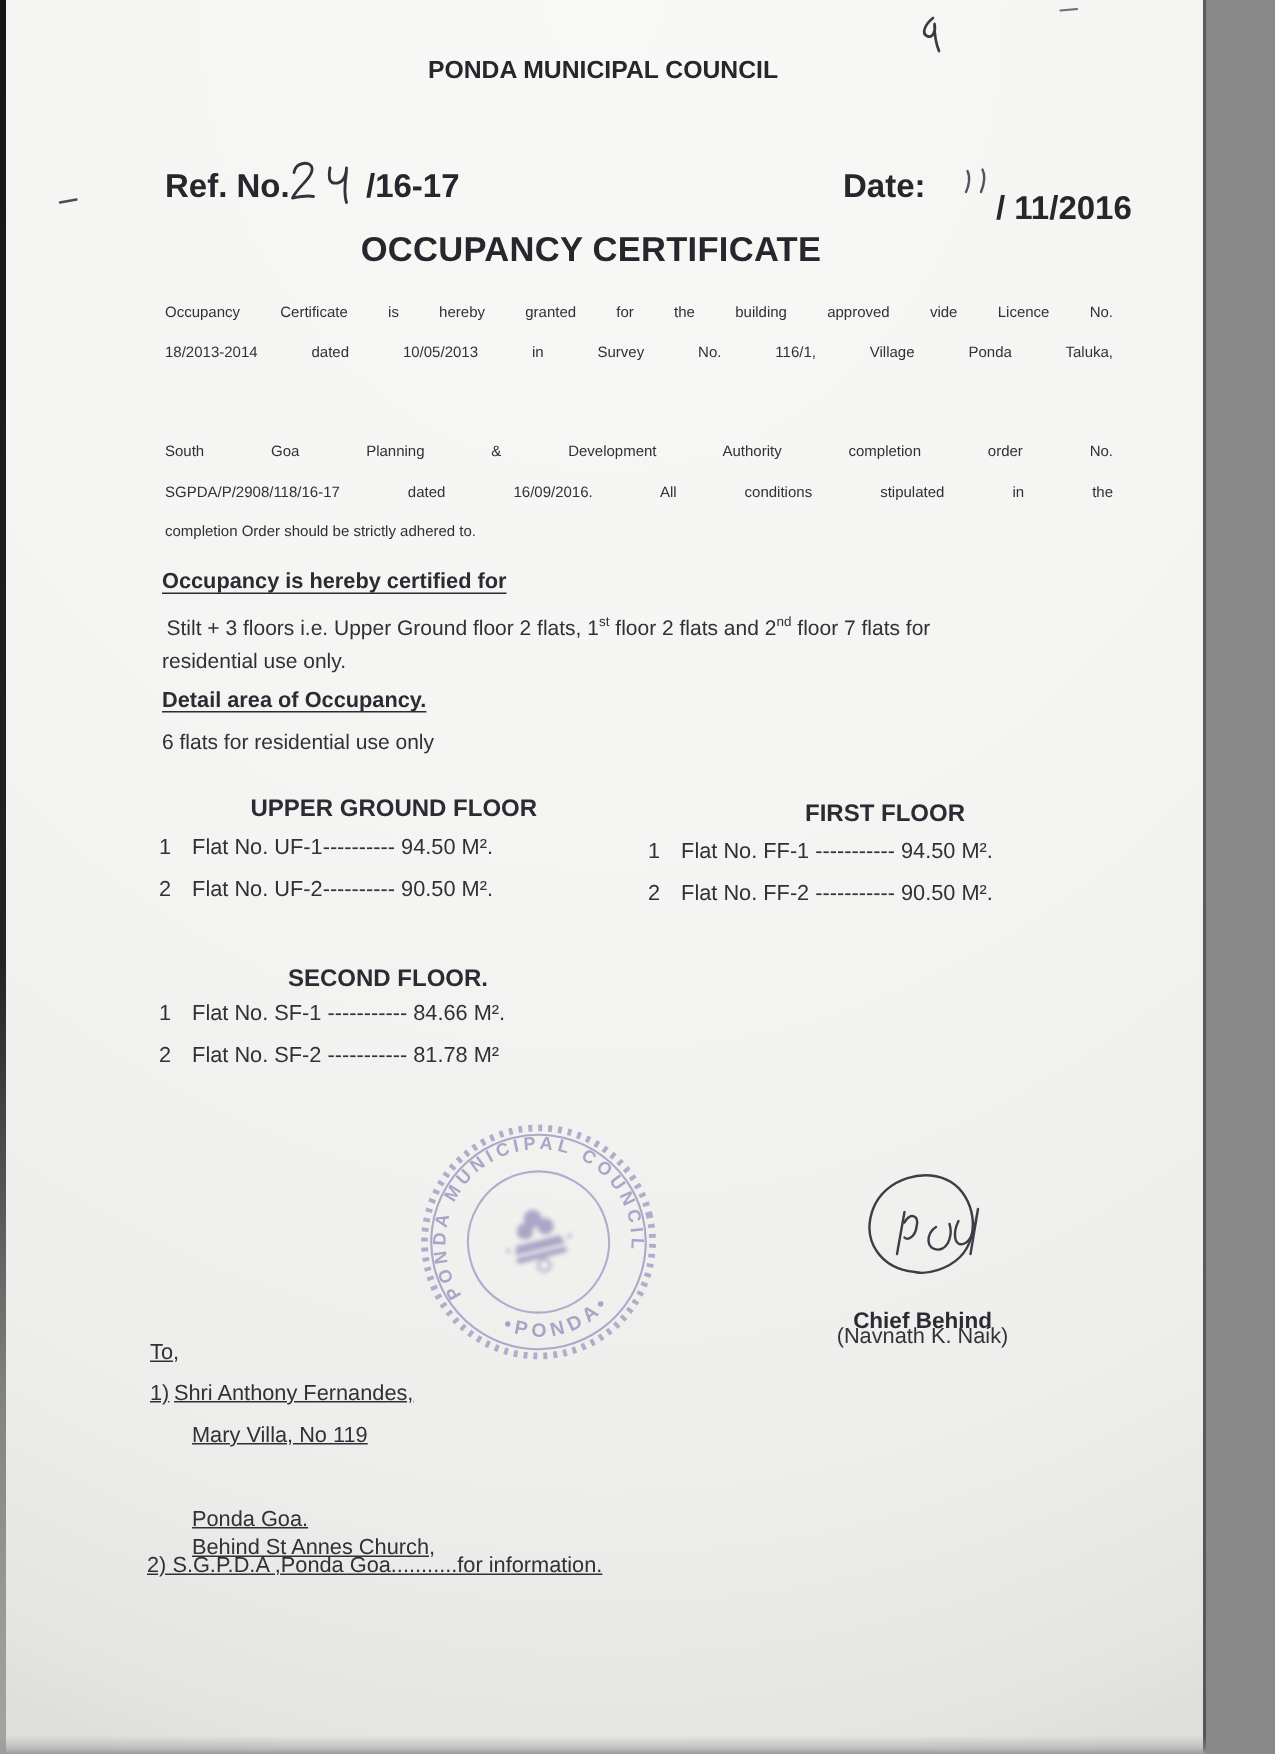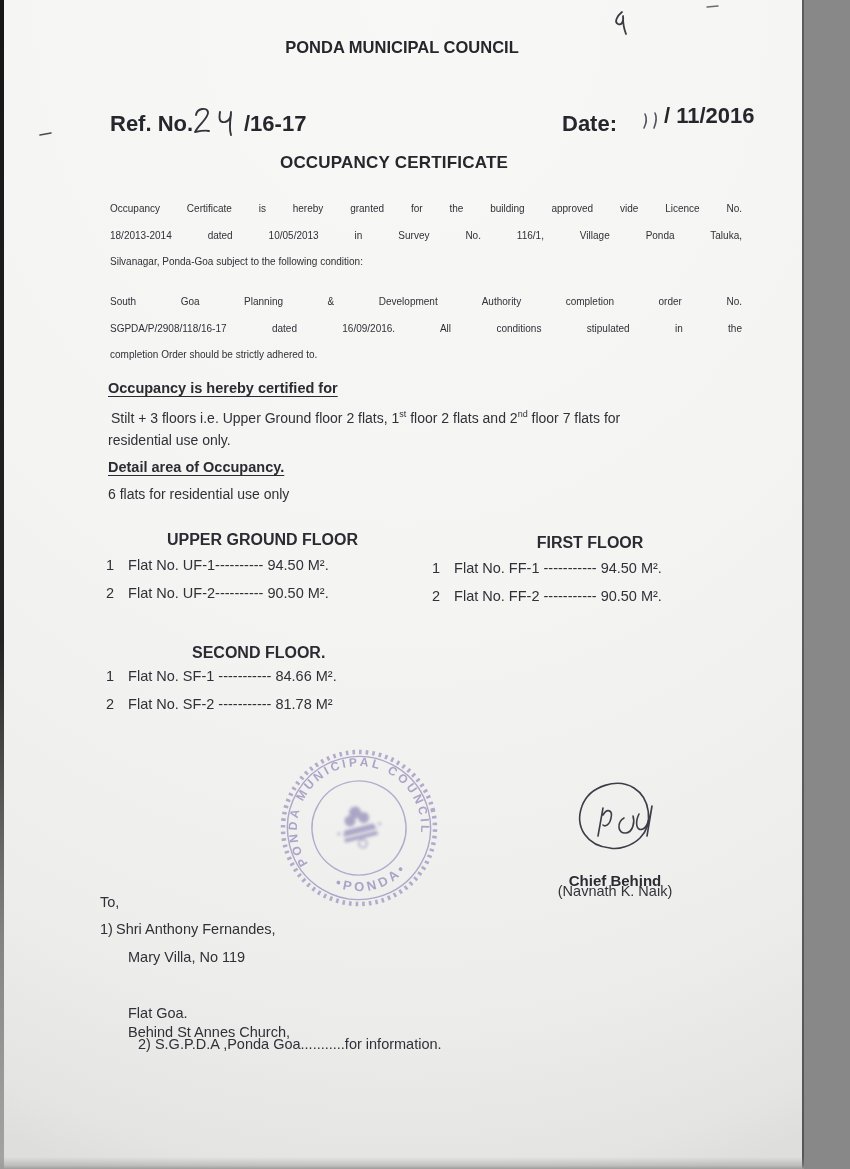--- a/index.html
+++ b/index.html
@@ -9,30 +9,30 @@
   .abs{position:absolute;}
   .b{font-weight:bold;}
   .center{text-align:center;}
   .edge-left{left:0;top:0;width:4px;height:100%;
     background:linear-gradient(180deg,#161616 0%,#232323 55%,rgba(45,45,45,.55) 80%,rgba(60,60,60,.35) 100%);}
   .edge-right{right:0;top:0;width:2px;height:100%;background:rgba(40,40,42,.75);}
   .edge-bottom{left:0;bottom:0;width:100%;height:12px;
     background:linear-gradient(180deg,rgba(150,150,148,0) 0%,rgba(150,150,148,.45) 70%,#9d9d9b 100%);}
   .header{top:36px;left:0;right:0;font-size:16.5px;line-height:23px;color:#26262d;}
   .reftext{font-size:22px;color:#26262d;}
-  .doc-title{top:153px;left:0;right:16px;font-size:17px;letter-spacing:.2px;color:#26262d;}
+  .doc-title{top:153px;left:0;right:16px;font-size:23px;letter-spacing:.2px;color:#26262d;}
   .para{width:632px;font-size:10px;line-height:26.5px;color:#303038;}
   .jline{text-align:justify;text-align-last:justify;}
   .uhead{font-size:14.5px;font-weight:bold;text-decoration:underline;text-underline-offset:3px;
     text-decoration-thickness:1.4px;color:#2b2b33;}
   .body-line{font-size:14px;line-height:26px;color:#303038;white-space:nowrap;}
   .sup{font-size:9px;vertical-align:6px;}
   .fl-head{font-size:16px;font-weight:bold;color:#2b2b33;}
   .frow{display:flex;gap:14px;font-size:14.5px;color:#303038;white-space:nowrap;}
-  .addr{font-size:14.5px;color:#303038;white-space:nowrap;}
+  .addr{font-size:14.5px;color:#303038;white-space:nowrap;text-decoration:underline;}
   .sig-name{font-size:14.5px;color:#33333b;margin-top:34px;}
   .sig-title{font-size:15px;font-weight:bold;color:#2b2b33;}
   .stamp-wrap{left:274px;top:743px;width:170px;height:170px;transform:rotate(-14deg);opacity:.88;}
   svg{display:block;}
   .hand{stroke-linecap:round;stroke-linejoin:round;fill:none;}
 </style>
 </head>
 <body>
 
 <div class="page">
@@ -60,28 +60,27 @@
   <svg class="abs" style="left:188px;top:103px;" width="52" height="36" viewBox="0 0 52 36">
     <path class="hand" d="M8,12 C9,5 19,4 20,9 C21,15 10,22 7,29 C12,28 17,27 21,28" stroke="#33333d" stroke-width="1.9"></path>
     <path class="hand" d="M32,9 C31,15 31,20 37,19 C42,18 43,12 43,9 M43,11 C42,18 41,26 43,32" stroke="#33333d" stroke-width="1.9"></path>
   </svg>
   <div class="abs reftext b" style="left:244px;top:111px;">/16-17</div>
   <div class="abs reftext b" style="left:562px;top:111px;">Date:</div>
   <svg class="abs" style="left:637px;top:108px;" width="28" height="28" viewBox="0 0 28 28">
     <path class="hand" d="M8,6 C10,10 9,16 7,20" stroke="#53535f" stroke-width="1.6"></path>
     <path class="hand" d="M18,5 C20,9 19,15 17,20" stroke="#53535f" stroke-width="1.6"></path>
   </svg>
-  <div class="abs reftext b" style="left:664px;top:103px;">/ 11/2016</div>
+  <div class="abs reftext b" style="left:664px;top:126px;">/ 11/2016</div>
 
   <div class="abs doc-title center b">OCCUPANCY CERTIFICATE</div>
 
   <div class="abs para" style="left:110px;top:196px;">
     <div class="jline">Occupancy Certificate is hereby granted for the building approved vide Licence No.</div>
     <div class="jline">18/2013-2014 dated 10/05/2013 in Survey No. 116/1, Village Ponda Taluka,</div>
-    <div>Silvanagar, Ponda-Goa subject to the following condition:</div>
   </div>
 
   <div class="abs para" style="left:110px;top:289px;">
     <div class="jline">South Goa Planning &amp; Development Authority completion order No.</div>
     <div class="jline">SGPDA/P/2908/118/16-17 dated 16/09/2016. All conditions stipulated in the</div>
     <div>completion Order should be strictly adhered to.</div>
   </div>
 
   <div class="abs uhead" style="left:108px;top:380px;">Occupancy is hereby certified for</div>
   <div class="abs body-line" style="left:111px;top:401px;"><span>Stilt + 3 floors i.e.  Upper Ground floor 2 flats, 1</span><span class="sup">st</span><span> floor 2 flats and 2</span><span class="sup">nd</span><span> floor 7 flats for</span></div>
@@ -163,16 +162,16 @@
     </g>
   </svg>
   <div class="abs sig-name center" style="left:535px;top:849px;width:160px;">(Navnath K. Naik)</div>
   <div class="abs sig-title center" style="left:535px;top:872px;width:160px;">Chief Behind</div>
 
   <div class="abs addr" style="left:100px;top:894px;">To,</div>
   <div class="abs addr" style="left:100px;top:921px;">1)</div>
   <div class="abs addr" style="left:116px;top:921px;">Shri Anthony Fernandes,</div>
   <div class="abs addr" style="left:128px;top:949px;">Mary Villa, No 119</div>
   <div class="abs addr" style="left:128px;top:977px;margin-top:47px;">Behind St Annes Church,</div>
-  <div class="abs addr" style="left:128px;top:1005px;">Flat Goa.</div>
-  <div class="abs addr" style="left:98px;top:1036px;margin-left:40px;">2) S.G.P.D.A ,Ponda Goa...........for information.</div>
+  <div class="abs addr" style="left:128px;top:1005px;">Ponda Goa.</div>
+  <div class="abs addr" style="left:98px;top:1036px;">2) S.G.P.D.A ,Ponda Goa...........for information.</div>
 
 </div>
 
 </body></html>

